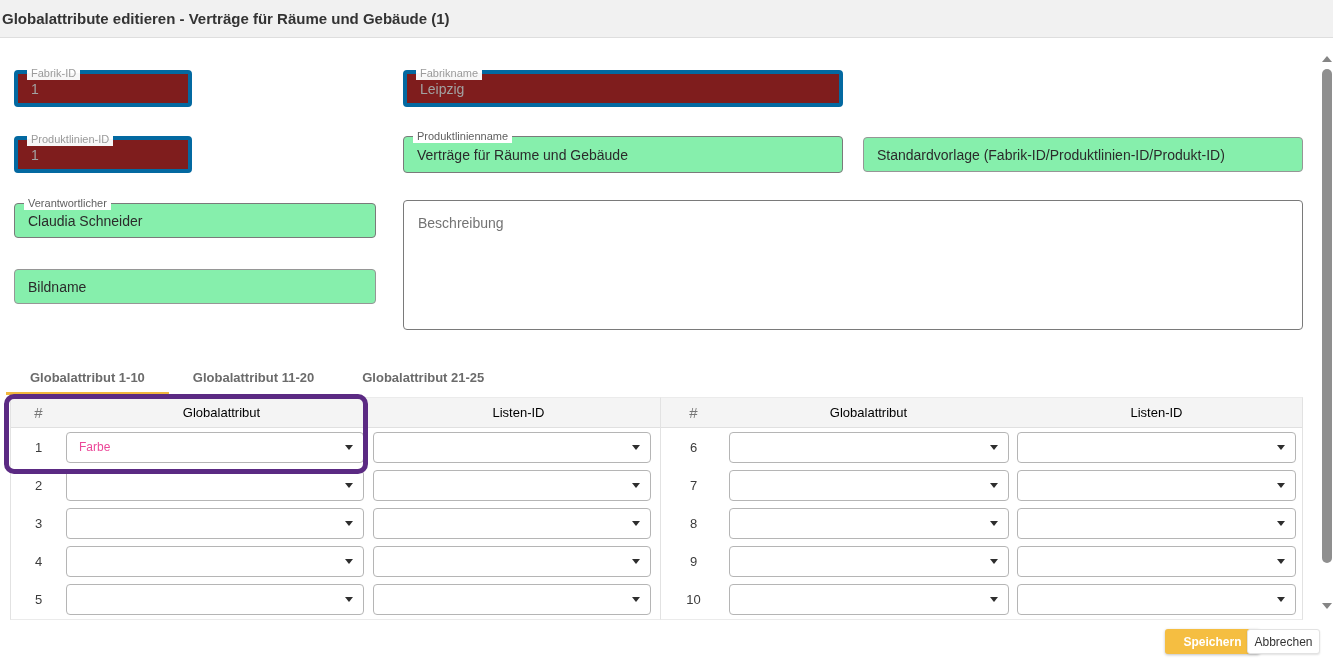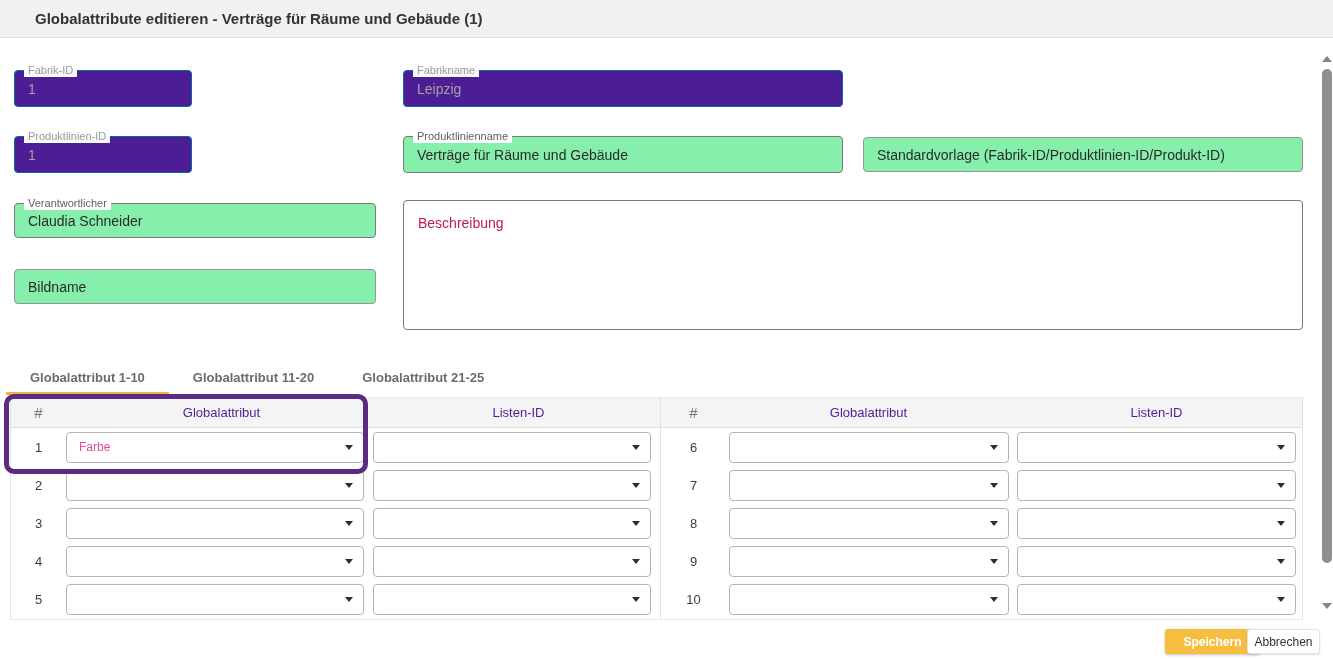--- a/index.html
+++ b/index.html
@@ -7,46 +7,46 @@
     width:1333px;height:659px;overflow:hidden;background:#fff;
     font-family:"Liberation Sans", sans-serif;
     position:relative;
   }
   .titlebar{
     position:absolute;left:0;top:0;width:1333px;height:37px;
     background:#f1f1f1;border-bottom:1px solid #dedede;
     display:flex;align-items:center;
   }
   .titlebar .title{
-    padding-left:35px;font-size:15px;font-weight:700;color:#333;
+    padding-left:2px;font-size:15px;font-weight:700;color:#333;
   }
   
   .mfield{
     position:absolute;border-radius:4px;box-sizing:border-box;
   }
-  .mfield.disabled{background:#4c1d95;border:1px solid #0369a1;}
+  .mfield.disabled{background:#7f1d1d;border:4px solid #0369a1;}
   .mfield.enabled{background:#86efac;border:1px solid #7a7a7a;}
   .mlabel{
     position:absolute;top:-7px;left:9px;padding:0 4px;
     font-size:11px;line-height:13px;white-space:nowrap;
   }
   .mfield.disabled .mlabel{color:#9b9b9b;background:linear-gradient(#ffffff 50%, #f7f7f7 50%);}
   .mfield.enabled .mlabel{color:#5f5f5f;background:#fff;}
   .mvalue{
     position:absolute;left:13px;top:50%;transform:translateY(-50%);
     font-size:14px;white-space:nowrap;
   }
   .mfield.disabled .mvalue{color:#a2a2a2;}
   .mfield.enabled .mvalue{color:#2b2b2b;}
   .mvalue.placeholder{color:#8d8d8d;}
   .textarea-field{
     position:absolute;border:1px solid #7a7a7a;border-radius:4px;background:#fff;box-sizing:border-box;
   }
   .textarea-field .ph{
-    position:absolute;left:14px;top:14px;font-size:14px;color:#be185d;
+    position:absolute;left:14px;top:14px;font-size:14px;color:#737373;
   }
   
   .tabs{
     position:absolute;left:6px;top:363px;height:32px;display:flex;
   }
   .tab{
     position:relative;padding:0 24px;height:32px;line-height:30px;
     font-size:13px;font-weight:600;color:#6b6b6b;cursor:pointer;white-space:nowrap;
   }
   .tab.active::after{
@@ -57,21 +57,21 @@
   .gtable{
     position:absolute;top:397px;height:223px;box-sizing:border-box;
     border-top:1px solid #ebebeb;border-bottom:1px solid #ebebeb;
   }
   .gtable.left{left:10px;width:650px;border-left:1px solid #e2e2e2;}
   .gtable.right{left:660px;width:643px;border-left:1px solid #e2e2e2;border-right:1px solid #e2e2e2;}
   .thead{
     height:30px;background:#f4f4f4;border-bottom:1px solid #e0e0e0;
     display:flex;align-items:center;box-sizing:border-box;
   }
-  .th{font-size:13px;color:#4c1d95;text-align:center;}
+  .th{font-size:13px;color:#000000;text-align:center;}
   .th.hash{font-size:15px;color:#777;}
   .gtable.left  .th.hash{width:55px;}
   .gtable.left  .th.ga{width:311px;}
   .gtable.left  .th.li{flex:1;}
   .gtable.right .th.hash{width:65px;}
   .gtable.right .th.ga{width:285px;}
   .gtable.right .th.li{flex:1;}
   .trow{height:38px;display:flex;align-items:center;}
   .cell-num{font-size:13px;color:#3c3c3c;text-align:center;}
   .gtable.left  .cell-num{width:55px;}

